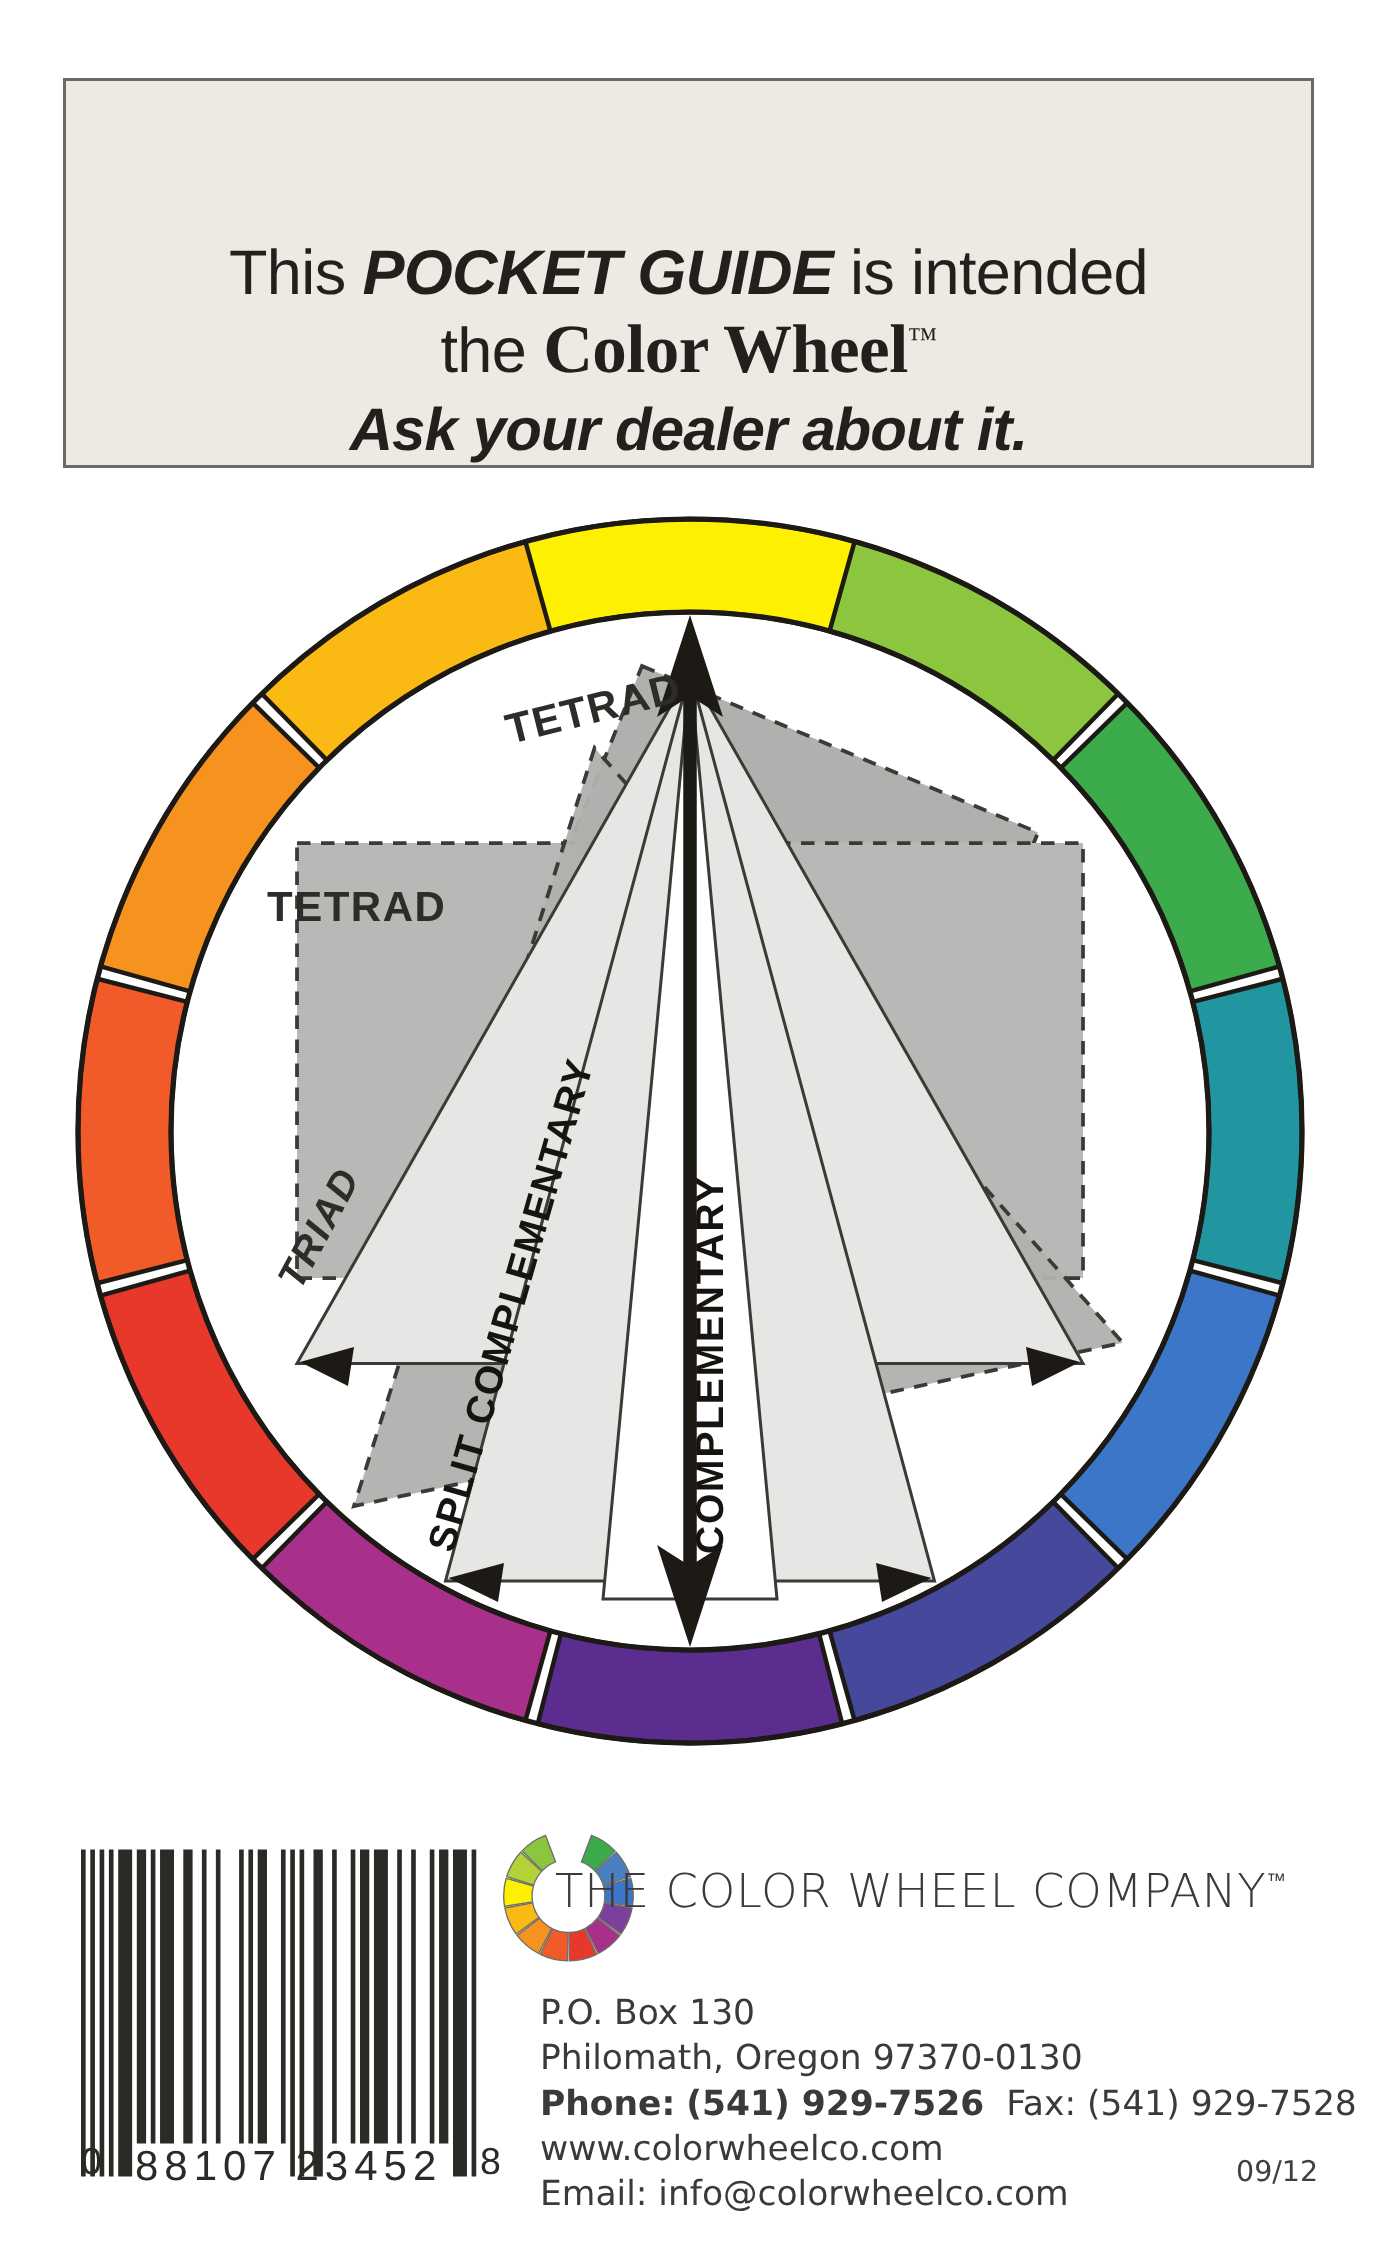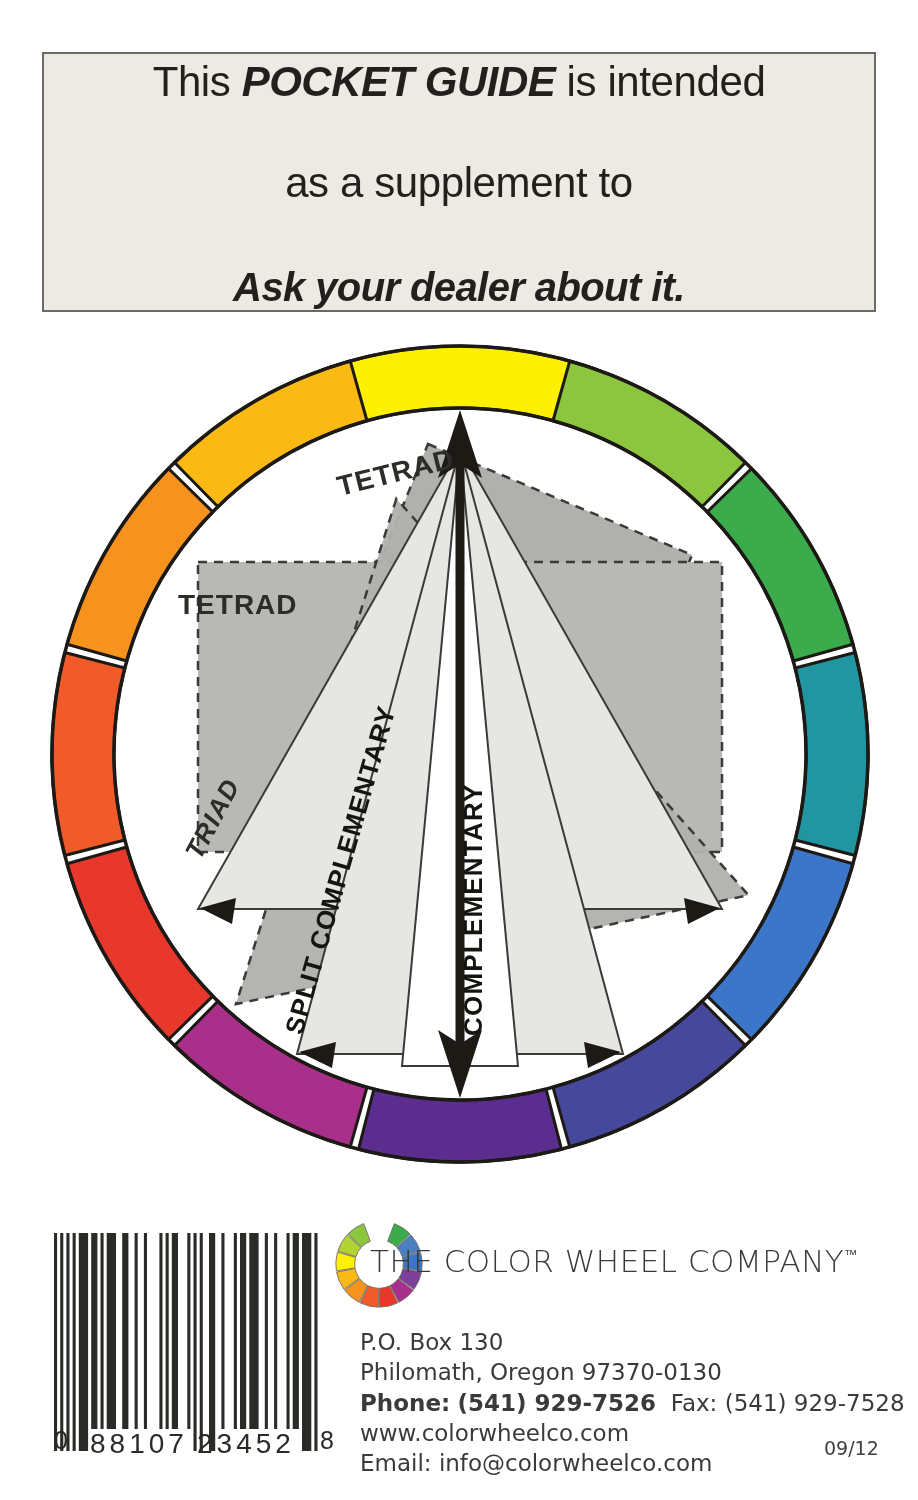--- a/index.html
+++ b/index.html
@@ -22,21 +22,21 @@
     left: 42px;
     top: 52px;
     width: 834px;
     height: 260px;
     box-sizing: border-box;
     background: #eceae3;
     border: 2px solid #6a6a66;
     display: flex;
     flex-direction: column;
     align-items: center;
-    justify-content: space-between;
+    justify-content: flex-end;
     padding-top: 4px;
   }
   .hdr-line {
     color: #231f1c;
     text-align: center;
     line-height: 1.16;
     white-space: nowrap;
   }
   #hdr-line1 { font-size: 42px; letter-spacing: -0.4px; }
   #hdr-line1 .strong { font-weight: bold; font-style: italic; letter-spacing: -0.5px;}
@@ -143,21 +143,23 @@
     font-family: "DejaVu Sans", sans-serif;
   }
 </style>
 </head>
 <body>
 
 <div id="header-box">
   <div class="hdr-line" id="hdr-line1">
     <span>This </span><span class="strong">POCKET GUIDE</span><span> is intended</span>
   </div>
-  <div class="hdr-line" id="hdr-line2">as a supplement to</div>
+  <div class="hdr-line" id="hdr-line3">
+    <span>the </span><span class="serifbold">Color Wheel</span><span class="tmark">™</span>
+  </div>
   <div class="hdr-line" id="hdr-line4">Ask your dealer about it.</div>
 </div>
 
 <div id="wheel-wrap">
   <svg id="wheel-svg" viewBox="0 0 820 840" xmlns="http://www.w3.org/2000/svg">
     <defs>
       <clipPath id="innerClip">
         <circle cx="410" cy="418" r="346"></circle>
       </clipPath>
     </defs>

